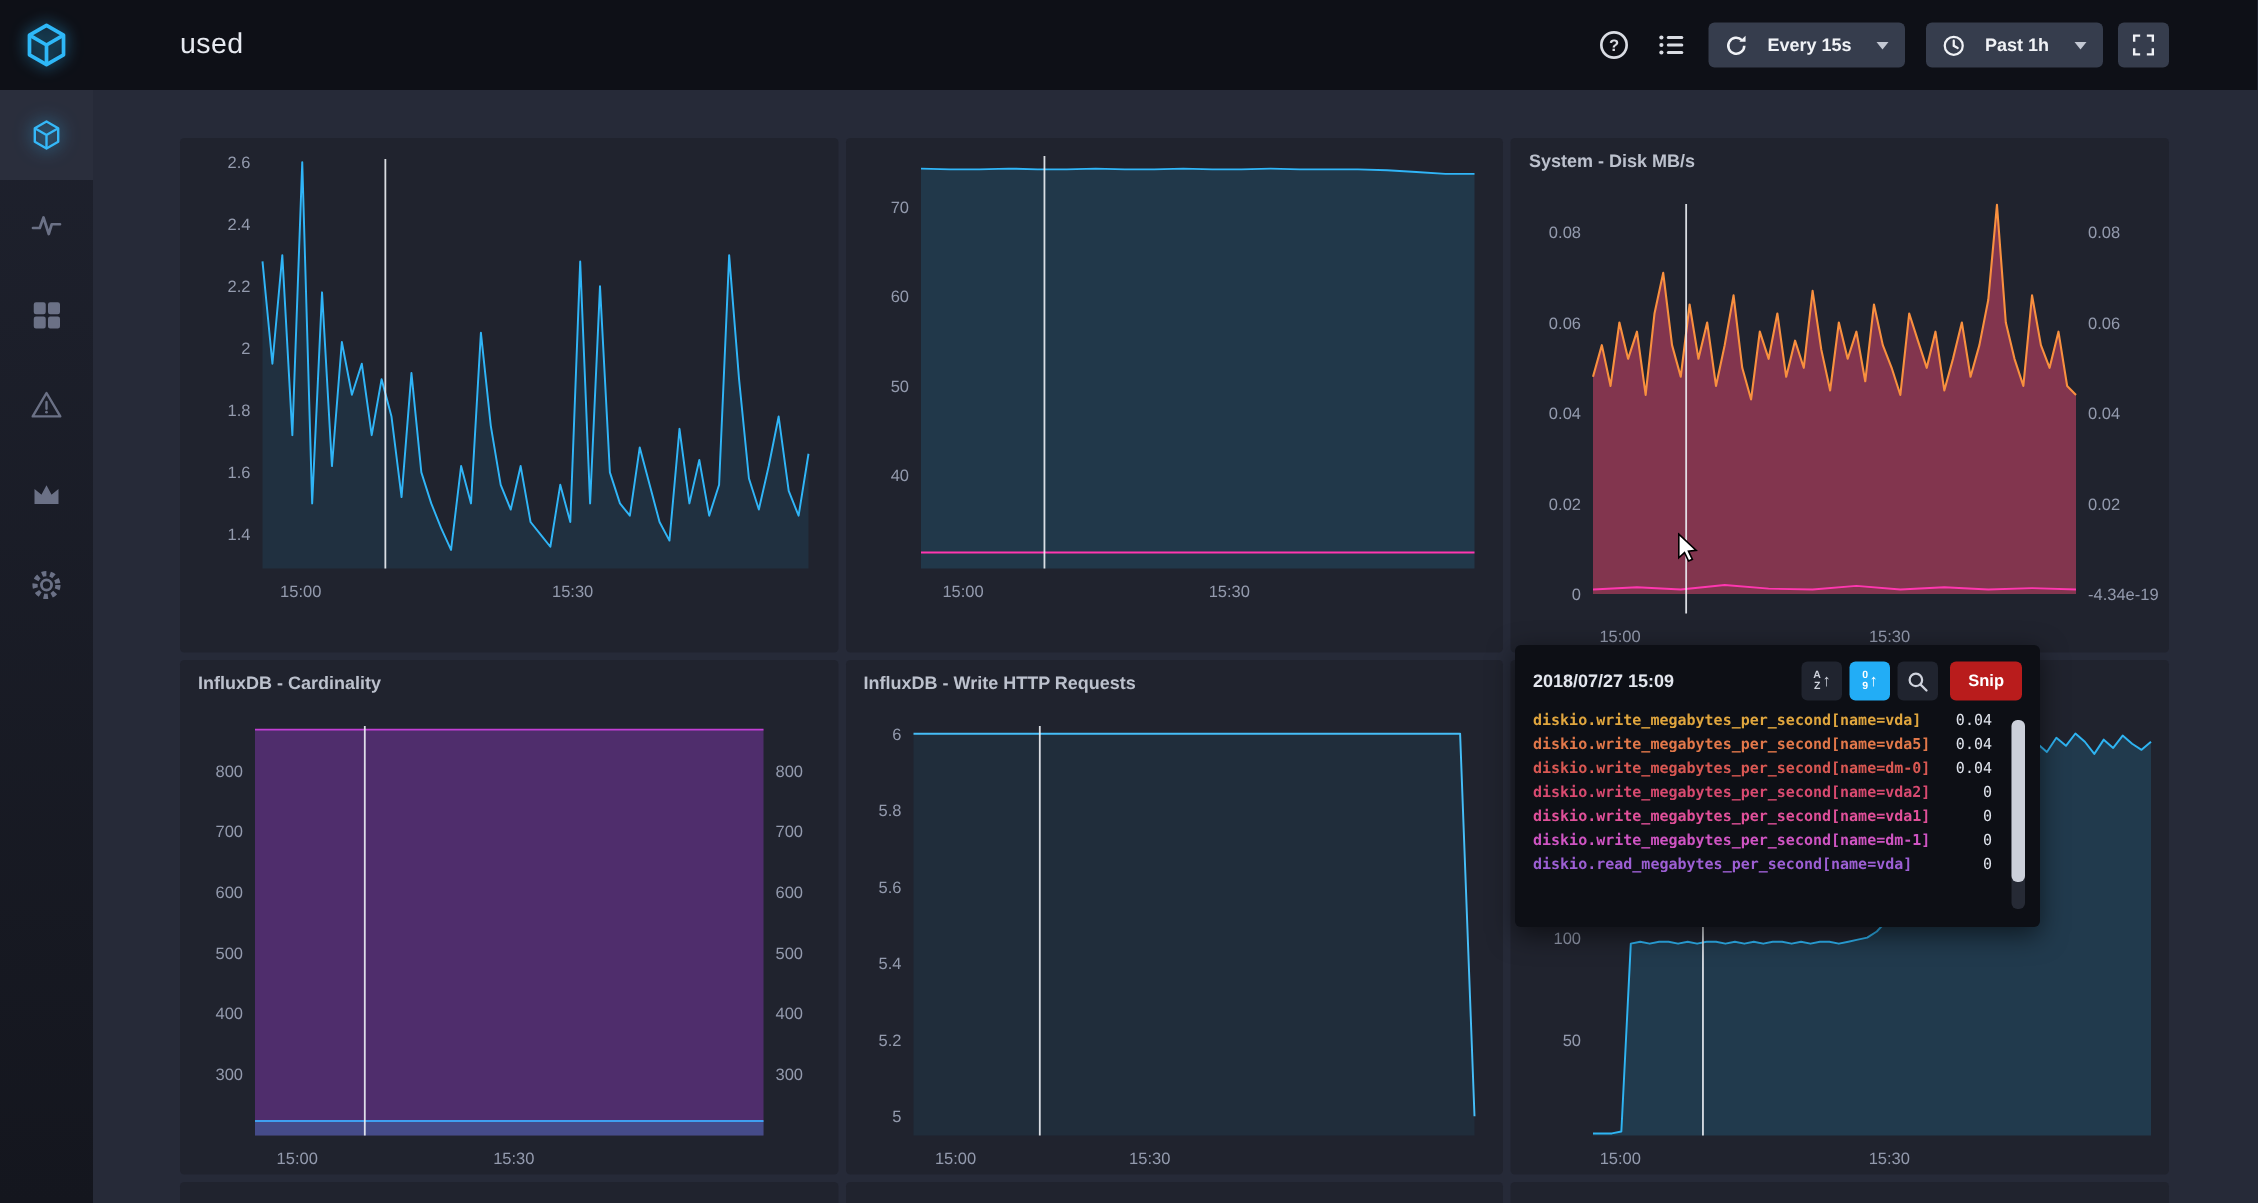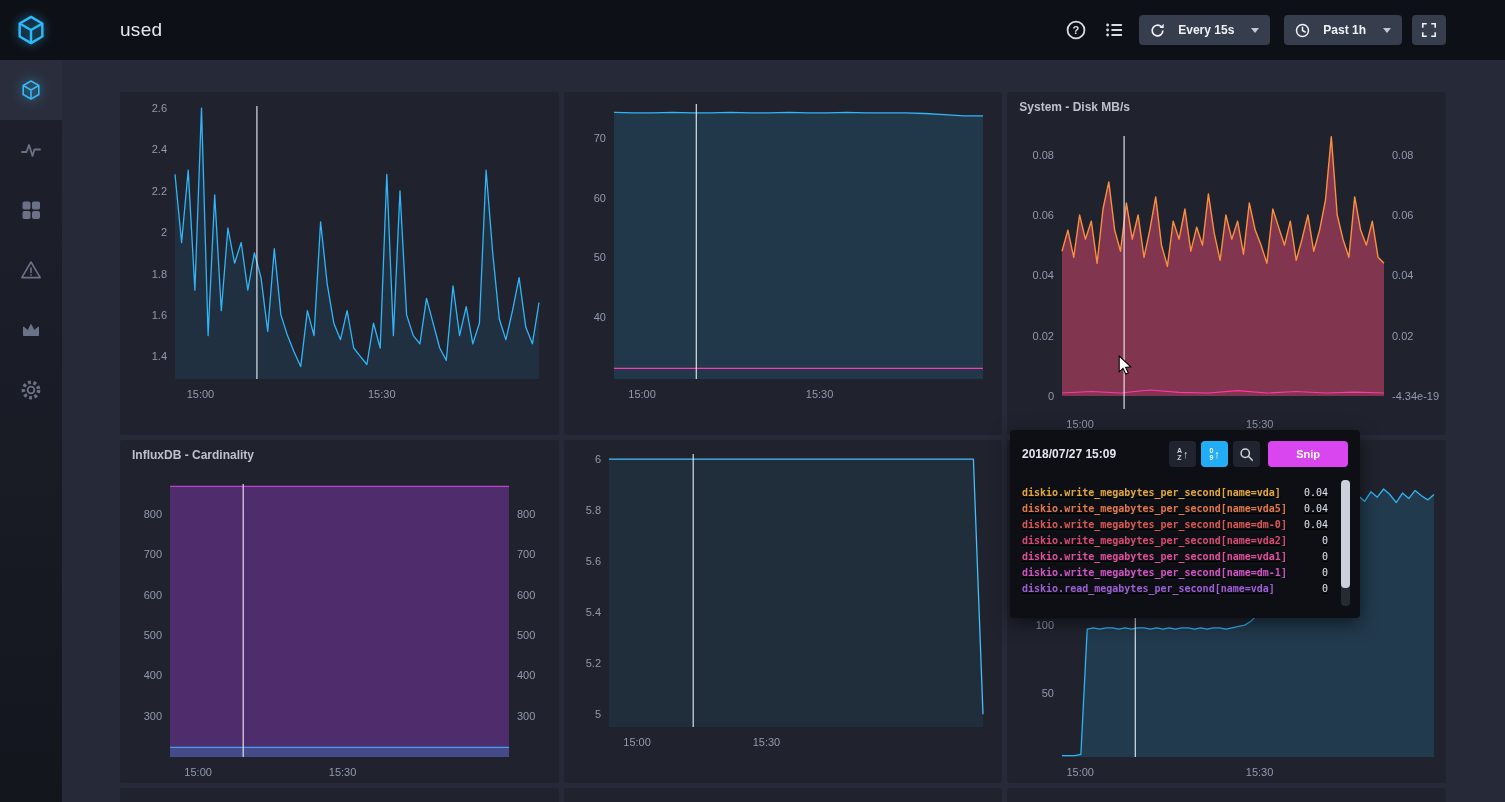--- a/index.html
+++ b/index.html
@@ -57,22 +57,22 @@
   }
   .hl-head { display:flex; align-items:center; justify-content:space-between; height:28px;gap:32px; }
   .hl-date { font-size:12px; font-weight:bold; color:#e3e6ee; }
   .hl-actions { display:flex; align-items:center; gap:5px; }
   .sort-btn { width:27px; height:26px; border-radius:4px; background:#20242f; display:flex; align-items:center; justify-content:center; }
   .sort-btn.active { background:#22adf6; }
   .sl { display:flex; flex-direction:column; align-items:center; font-size:7px; line-height:7px; font-weight:bold; color:#cfd3dd; font-style:normal; }
   .sl i { font-style:normal; }
   .sort-btn.active .sl, .sort-btn.active .sa { color:#fff; }
   .sa { font-size:11px; color:#cfd3dd; margin-left:1px; }
-  .snip-btn { height:26px; padding:0 28px; border-radius:4px; background:#d946ef; color:#fff; font-size:11px; font-weight:bold; margin-left:3px; }
-  .hl-list { margin-top:16px; padding-right:20px;text-decoration:underline; }
+  .snip-btn { height:26px; padding:0 12px; border-radius:4px; background:#b91c1c; color:#fff; font-size:11px; font-weight:bold; margin-left:3px; }
+  .hl-list { margin-top:4px; padding-right:20px; }
   .hl-row { display:flex; justify-content:space-between; align-items:center; height:16px; }
   .hl-name { font:bold 10px "DejaVu Sans Mono", monospace; white-space:nowrap; }
   .hl-val { font:10px "DejaVu Sans Mono", monospace; color:#dfe3ec; margin-left:8px; }
   .hl-scrollbar { position:absolute; right:10px; top:50px; bottom:12px; width:9px; background:#262a35; border-radius:4px; }
   .hl-thumb { position:absolute; left:0; right:0; top:0; height:86%; background:#ccd0da; border-radius:4px; }
 
   .mouse-cursor { position:absolute; left:1117px; top:355px; z-index:200; }
 </style>
 </head>
 <body>
@@ -237,20 +237,21 @@
           <text x="78.137" y="306" text-anchor="middle">15:00</text>
           <text x="222.55100000000002" y="306" text-anchor="middle">15:30</text>
           <polygon points="50.0,16.4 389.0,16.4 389,287.0 50,287.0" fill="rgba(158,62,210,0.38)" stroke="none"></polygon>
           <polyline points="50.0,16.4 389.0,16.4" fill="none" stroke="#c13fd4" stroke-width="1.3" stroke-linejoin="round"></polyline>
           <polygon points="50.0,277.3 389.0,277.3 389,287.0 50,287.0" fill="rgba(41,166,223,0.25)" stroke="none"></polygon>
           <polyline points="50.0,277.3 389.0,277.3" fill="none" stroke="#3f9ff0" stroke-width="1.3" stroke-linejoin="round"></polyline>
           <line x1="123.2" x2="123.2" y1="14" y2="287" stroke="#eef1f6" stroke-width="1.2" opacity="0.9"></line>
         </svg></div>
   </section>
   <section class="panel">
+    <div class="panel-title">InfluxDB - Write HTTP Requests</div>
     <div class="chart"><svg width="439" height="313">
           <text x="37" y="278.24299065420564" text-anchor="end">5</text>
           <text x="37" y="227.214953271028" text-anchor="end">5.2</text>
           <text x="37" y="176.18691588785038" text-anchor="end">5.4</text>
           <text x="37" y="125.15887850467294" text-anchor="end">5.6</text>
           <text x="37" y="74.1308411214953" text-anchor="end">5.8</text>
           <text x="37" y="23.10280373831765" text-anchor="end">6</text>
           <text x="73.05" y="306" text-anchor="middle">15:00</text>
           <text x="202.454" y="306" text-anchor="middle">15:30</text>
           <polygon points="45.0,19.1 54.6,19.1 64.2,19.1 73.8,19.1 83.4,19.1 92.9,19.1 102.5,19.1 112.1,19.1 121.7,19.1 131.3,19.1 140.9,19.1 150.5,19.1 160.1,19.1 169.7,19.1 179.3,19.1 188.8,19.1 198.4,19.1 208.0,19.1 217.6,19.1 227.2,19.1 236.8,19.1 246.4,19.1 256.0,19.1 265.6,19.1 275.2,19.1 284.7,19.1 294.3,19.1 303.9,19.1 313.5,19.1 323.1,19.1 332.7,19.1 342.3,19.1 351.9,19.1 361.5,19.1 371.1,19.1 380.6,19.1 390.2,19.1 399.8,19.1 409.4,19.1 419.0,274.2 419,287.0 45,287.0" fill="rgba(41,166,223,0.08)" stroke="none"></polygon>

